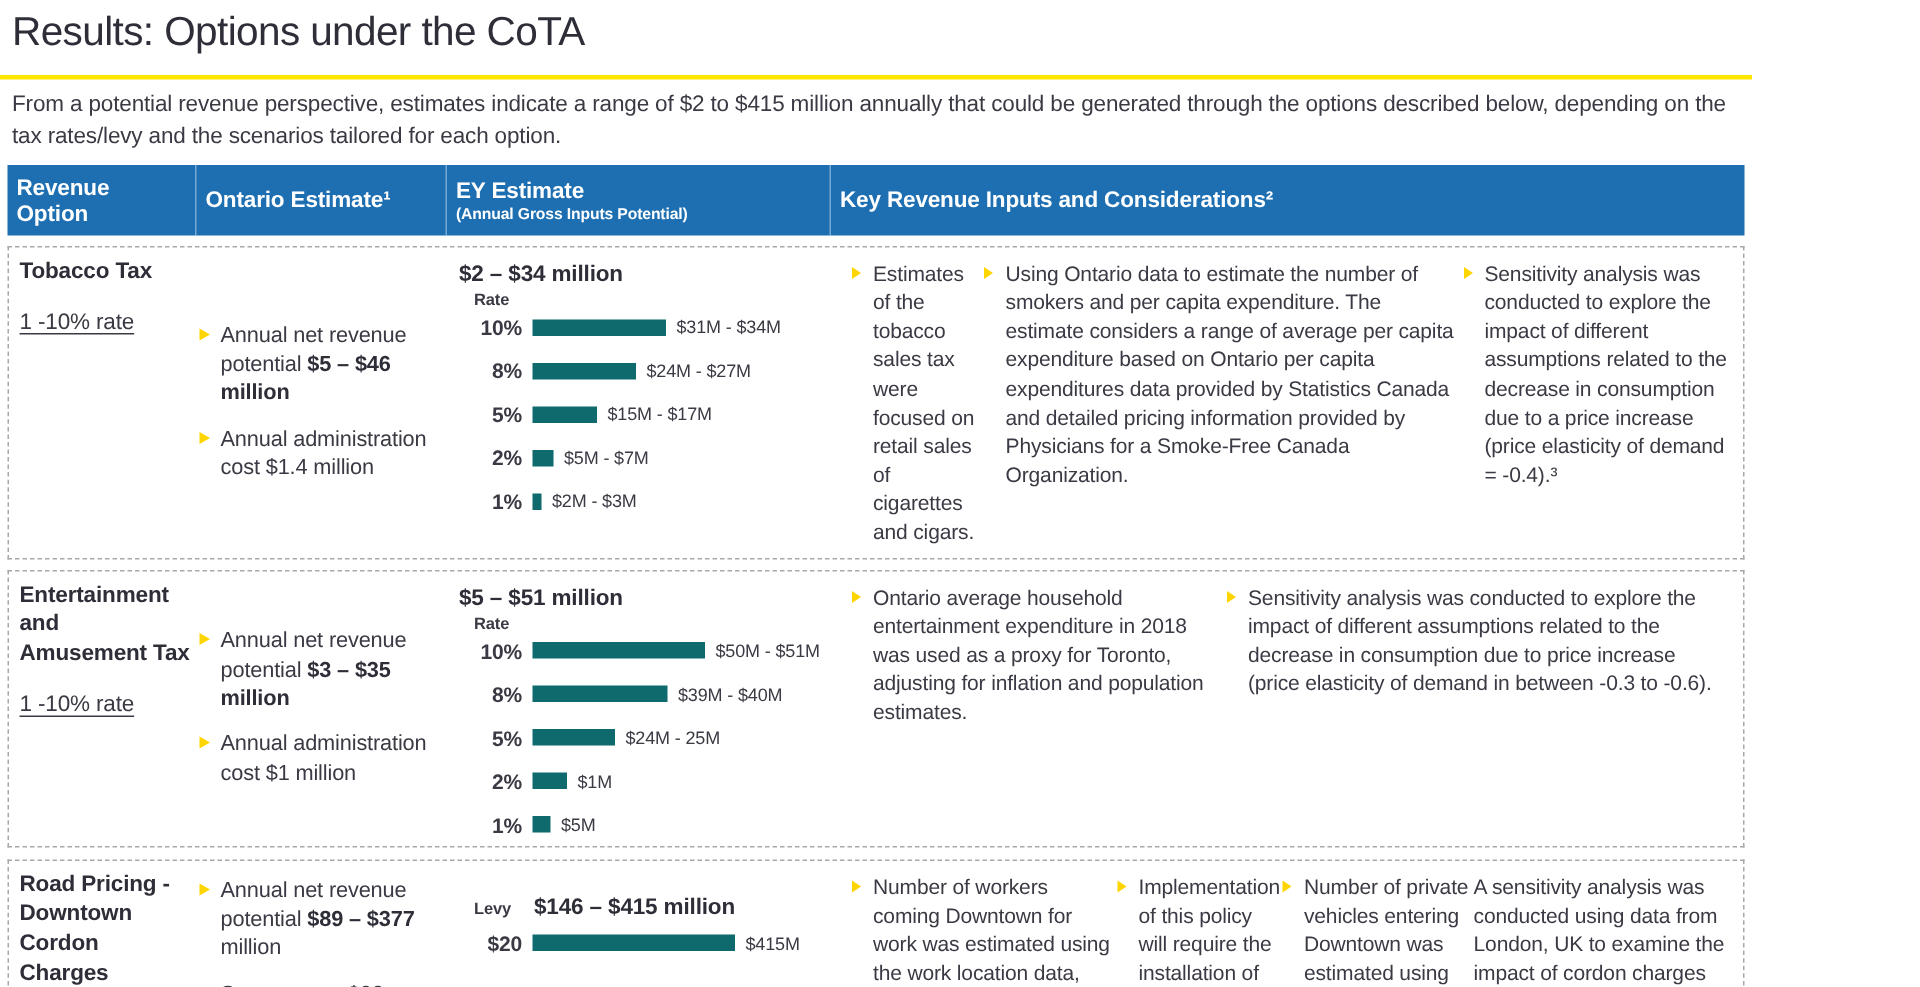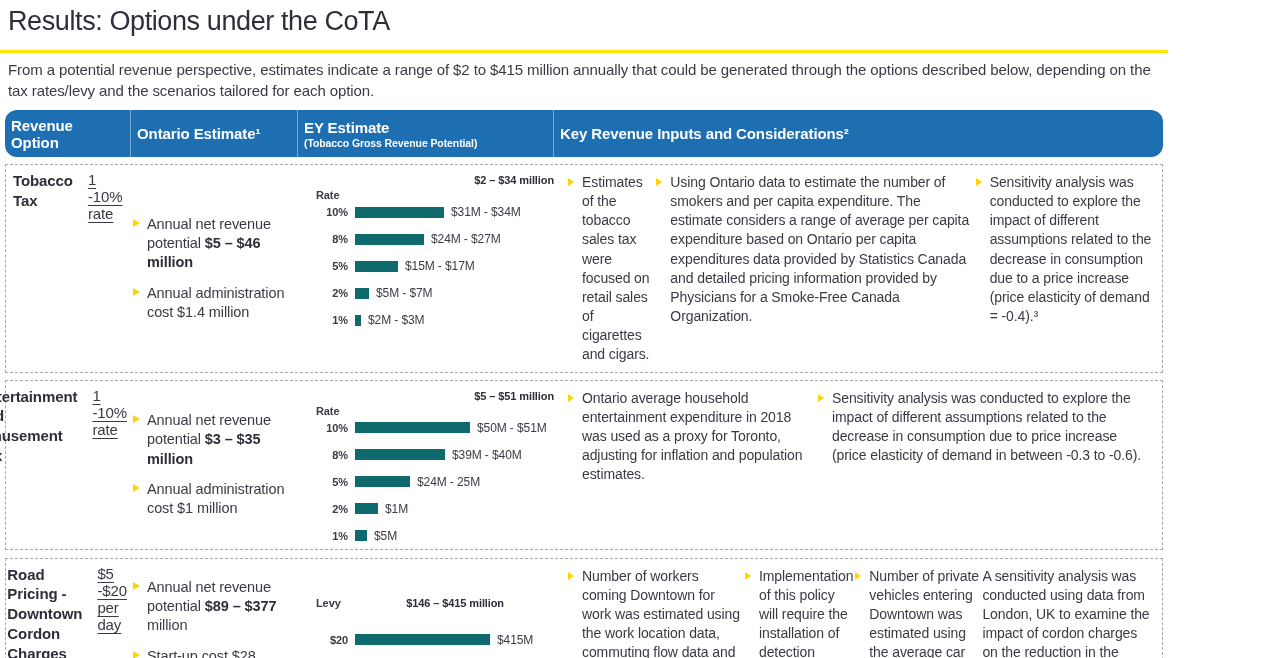--- a/index.html
+++ b/index.html
@@ -14,74 +14,74 @@
   *{box-sizing:border-box;}
   body{margin:0;width:1280px;height:658px;overflow:hidden;background:#fff;
        font-family:"Liberation Sans",sans-serif;color:var(--text);letter-spacing:-0.1px;}
   .slide{position:relative;width:1168px;height:658px;}
   .page-title{margin:0;padding:6px 0 0 8px;font-size:27px;font-weight:500;color:var(--dark);letter-spacing:-0.4px;}
   .rule{margin-top:13px;height:3px;background:var(--yellow);}
   .intro{margin:7px 10px 0 8px;font-size:15px;line-height:1.38;}
 
   .grid-cols{display:grid;grid-template-columns:125px 167px 256px 1fr;}
 
-  .thead{margin:9px 5px 0 5px;height:47px;background:var(--blue);color:#fff;border-radius:12px;}
+  .thead{margin:9px 5px 0 5px;height:47px;background:var(--blue);color:#fff;}
   .th{height:100%;display:flex;flex-direction:column;justify-content:center;padding:2px 6px;
       font-size:15px;font-weight:bold;border-left:1px solid rgba(255,255,255,.4);}
   .th:first-child{border-left:none;}
   .th.center{align-items:flex-start;text-align:center;}
   .th .sub{font-size:10.5px;font-weight:bold;margin-top:1px;}
 
   .rowbox{margin:7px 5px 0 5px;border:1px dashed var(--border);padding:6px 0;}
   .rowbox.r3{margin-top:8px;min-height:166px;}
   .rowbox.r1{min-height:152px;}
   .rowbox.r2{min-height:154px;}
 
-  .c1{display:flex;flex-direction:row;justify-content:flex-end;row-gap:17px;padding:0 4px 0 7px;gap:15px;}
+  .c1{display:flex;flex-direction:column;justify-content:flex-start;row-gap:17px;padding:0 4px 0 7px;gap:15px;}
   .opt-name{font-weight:bold;font-size:15px;color:var(--dark);line-height:1.32;}
   .opt-rate{font-size:15px;text-decoration:underline;text-underline-offset:3px;}
 
   .c2{display:flex;flex-direction:column;justify-content:center;row-gap:11px;padding-right:2px;}
   .pbullet{display:flex;font-size:14.5px;line-height:1.33;}
   .pbullet b{color:var(--dark);}
   .arrow{flex:0 0 auto;width:0;height:0;border-style:solid;
          border-width:4.5px 0 4.5px 7.5px;border-color:transparent transparent transparent var(--bullet);
          margin:4px 7px 0 2px;}
 
   .c3{padding-left:8px;}
-  .chart-title{font-size:11px;font-weight:bold;color:var(--dark);text-align:right;margin:3px 0 0;}
+  .chart-title{font-size:15px;font-weight:bold;color:var(--dark);text-align:left;margin:3px 0 0;}
   .axis-label{font-size:11px;font-weight:bold;margin:3px 0 4px;padding-left:10px;}
   .bars{display:flex;flex-direction:column;row-gap:13px;margin-top:2px;}
   .bars.wide-gap{row-gap:31px;}
   .bar-row{display:flex;align-items:center;}
-  .tick{width:42px;text-align:right;font-size:11px;font-weight:bold;flex:0 0 auto;}
+  .tick{width:42px;text-align:right;font-size:14px;font-weight:bold;flex:0 0 auto;}
   .bar{height:11px;flex:0 0 auto;margin-left:7px;background:var(--teal);}
   .blabel{margin-left:7px;font-size:12px;white-space:nowrap;}
   .title-line{display:flex;align-items:baseline;margin:16px 0 8px;}
   .title-line .axis-label{width:50px;padding-left:10px;margin:0;flex:0 0 auto;}
-  .title-line .chart-title{flex:1;margin:16px;padding-right:34px;}
+  .title-line .chart-title{flex:1;margin:0;padding-right:34px;}
 
   .c4{display:flex;justify-content:center;row-gap:7px;padding:2px 10px 2px 12px;}
   .kbullet{display:flex;font-size:14px;line-height:1.36;}
   .kbullet .arrow{border-width:4px 0 4px 6.5px;margin:5px 8px 0 2px;}
 </style>
 </head>
 <body>
 
 <div class="slide">
   <h1 class="page-title">Results: Options under the CoTA</h1>
   <div class="rule"></div>
   <p class="intro">From a potential revenue perspective, estimates indicate a range of $2 to $415 million annually that could be generated through the options described below, depending on the tax rates/levy and the scenarios tailored for each option.</p>
 
   <div class="thead grid-cols">
     <div class="th">Revenue Option</div>
     <div class="th">Ontario Estimate¹</div>
     <div class="th center">
       <span>EY Estimate</span>
-      <span class="sub">(Tobacco Gross Revenue Potential)</span>
+      <span class="sub">(Annual Gross Inputs Potential)</span>
     </div>
     <div class="th center">Key Revenue Inputs and Considerations²</div>
   </div>
 
   <div class="rowbox r1 grid-cols">
     <div class="c1">
       <div class="opt-name">Tobacco Tax</div>
       <div class="opt-rate">1 -10% rate</div>
     </div>
     <div class="c2">

